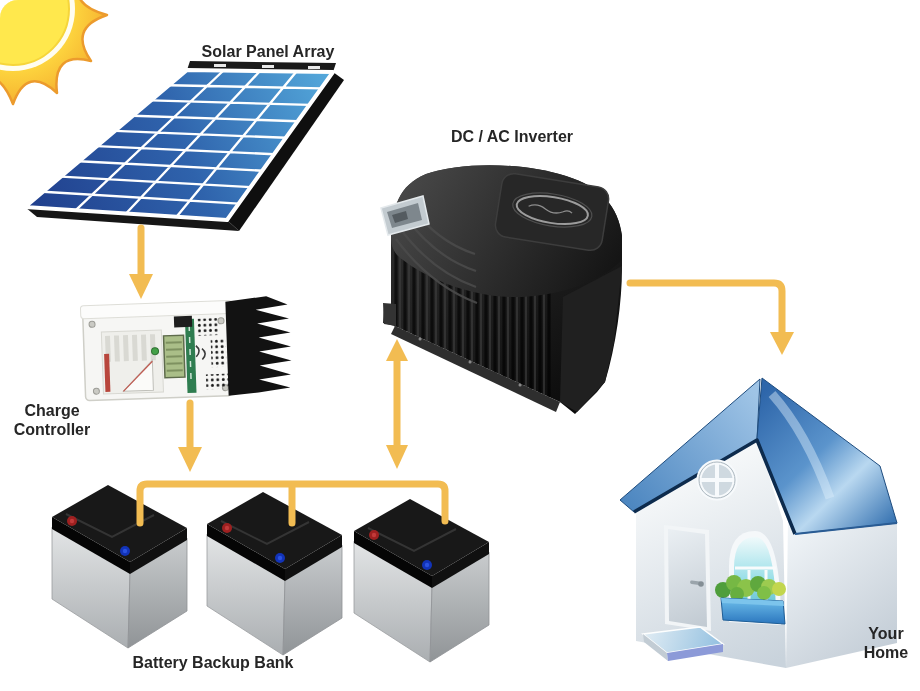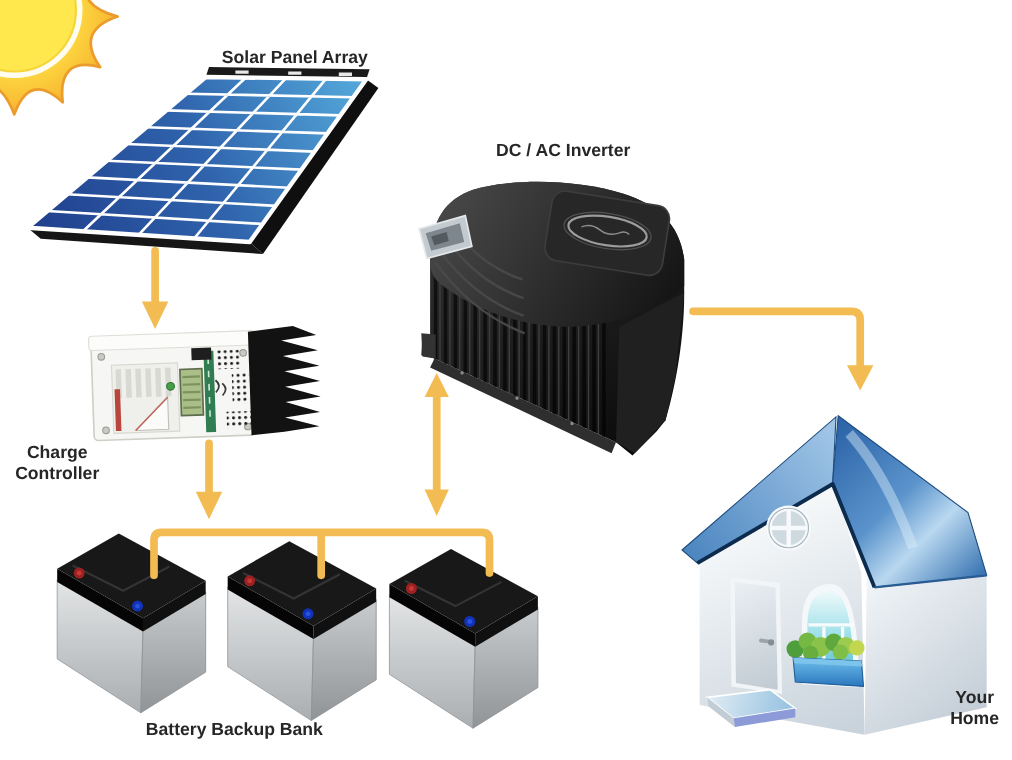--- a/index.html
+++ b/index.html
@@ -1,17 +1,17 @@
 <!DOCTYPE html>
 <html><head>
 <meta charset="utf-8">
 <style>
   html,body{margin:0;padding:0;background:#ffffff;}
   .stage{position:relative;width:920px;height:691px;background:#ffffff;overflow:hidden;
-         font-family:"Liberation Sans",sans-serif;}
+         font-family:"Liberation Sans",sans-serif;border-radius:18px;}
   svg{display:block;}
   .label{font-family:"Liberation Sans",sans-serif;font-weight:700;font-size:16px;fill:#262626;}
 </style>
 </head>
 <body>
 
 <div class="stage">
 <svg width="920" height="691" viewBox="0 0 920 691" xmlns="http://www.w3.org/2000/svg">
   <defs>
     <linearGradient id="panelGrad" gradientUnits="userSpaceOnUse" x1="25" y1="207" x2="333" y2="72">

